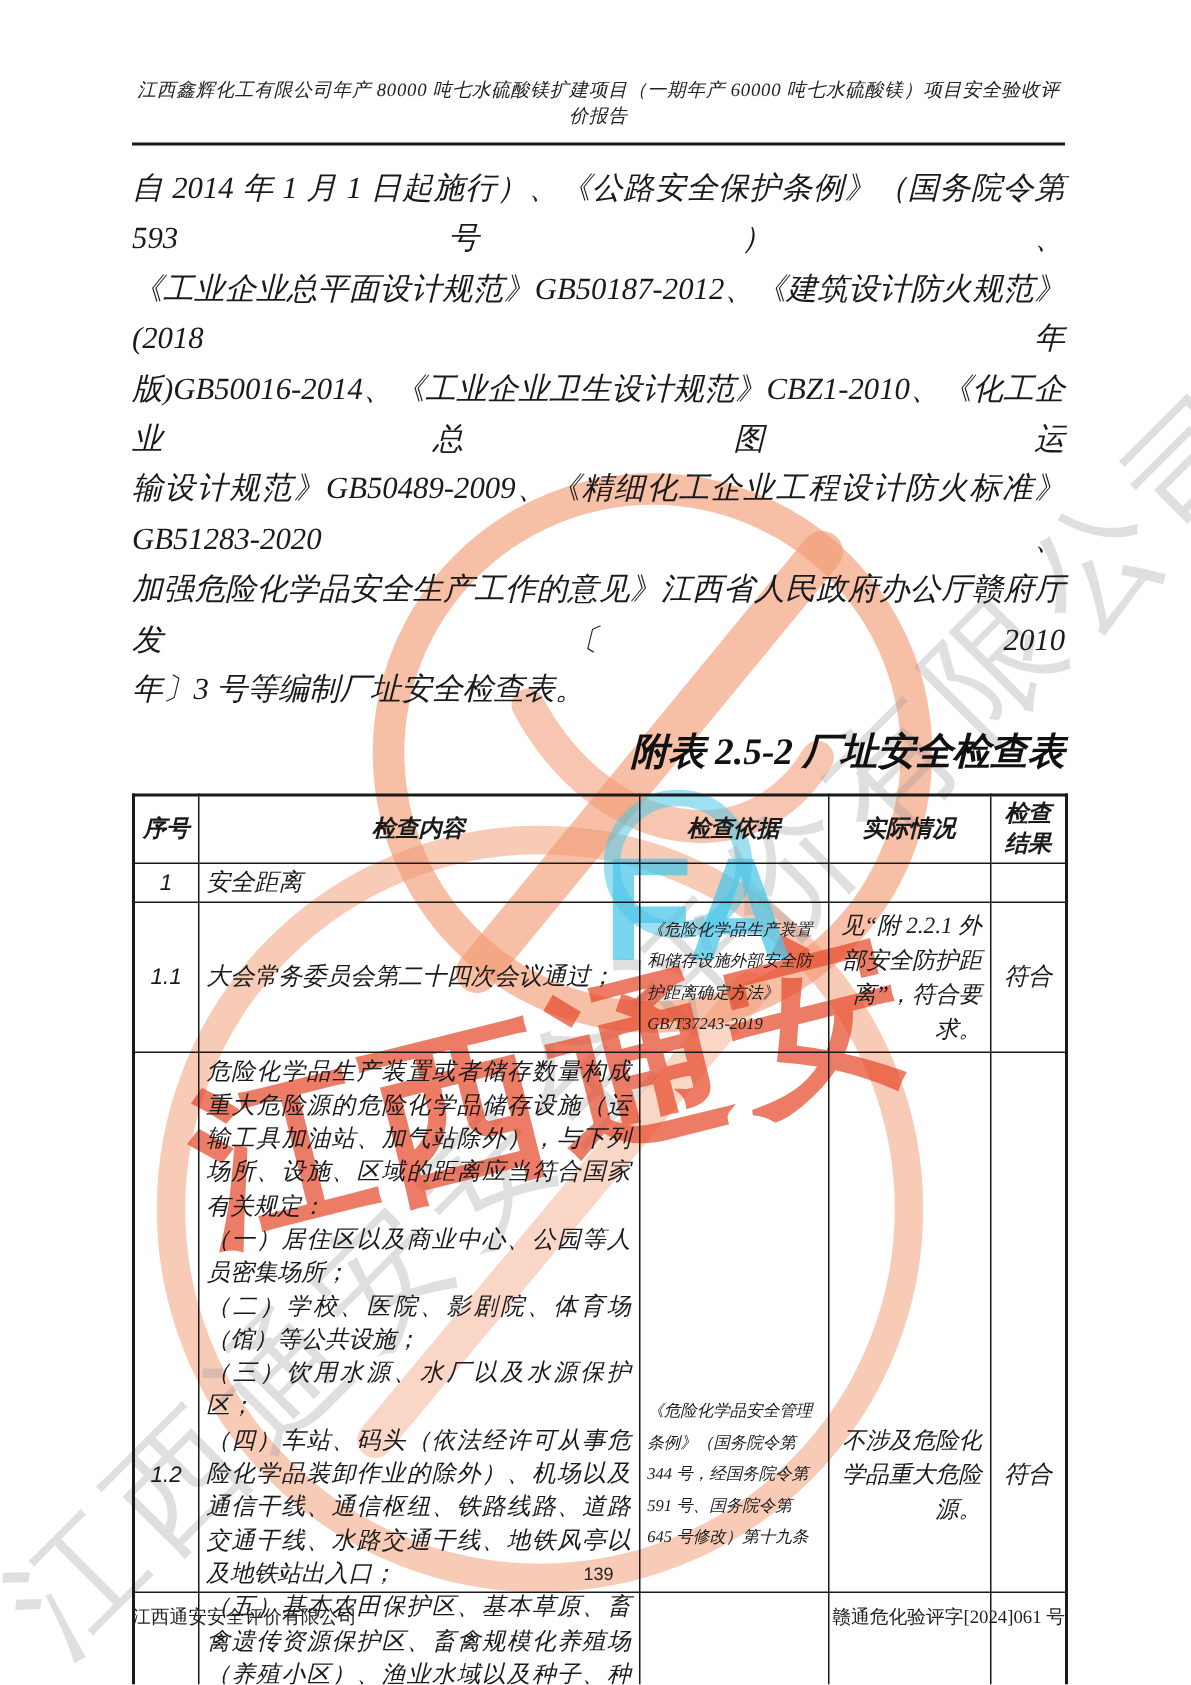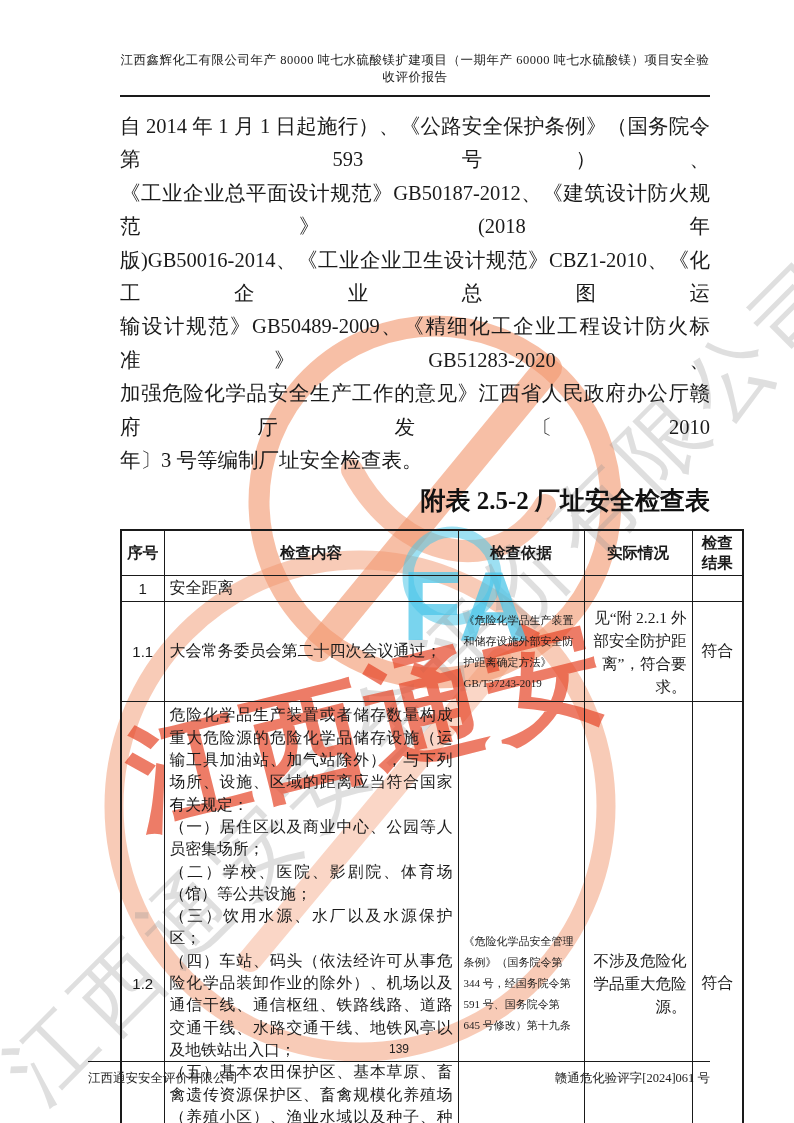--- a/index.html
+++ b/index.html
@@ -50,21 +50,22 @@
     font-weight: 700;
     letter-spacing: 2px;
     color: rgba(76,198,232,0.75);
     font-family: "Liberation Sans", sans-serif;
   }
 
   
   .content {
     position: absolute; inset: 0;
     z-index: 1;
-    padding: 52px 84px 0 120px;
+    padding: 52px 84px 0 88px;
+    font-style: italic;
   }
 
   .doc-header {
     text-align: center;
     font-size: 12.5px;
     letter-spacing: 0.5px;
     padding-bottom: 9px;
     border-bottom: 2px solid #1a1a1a;
     color: #222;
   }

